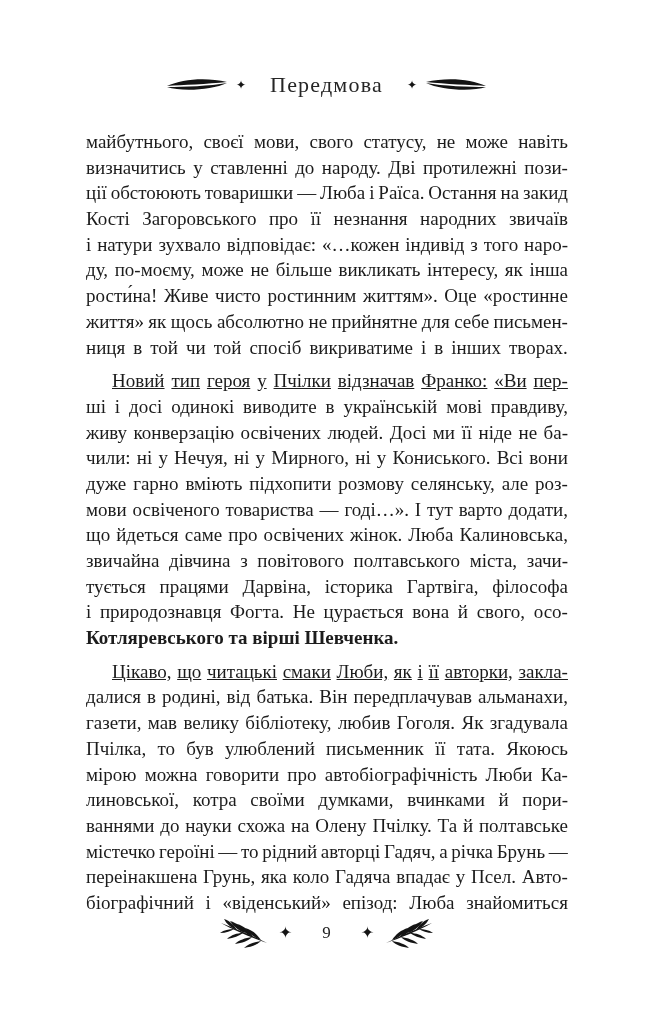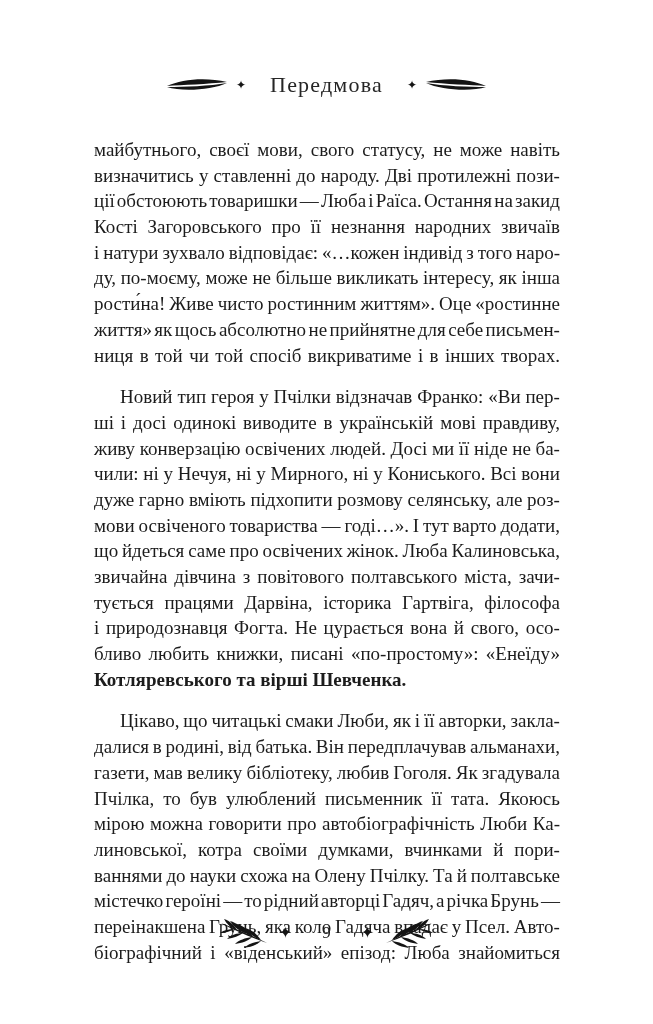--- a/index.html
+++ b/index.html
@@ -42,30 +42,30 @@
   .orn { display: block; }
 
   
   .body-text {
     position: absolute;
     top: 121px;
     left: 78px;
     width: 498px;
     font-size: 19px;
   }
-  .paragraph { margin: 16px; }
+  .paragraph { margin: 8px; }
   .line {
     display: flex;
     justify-content: space-between;
     line-height: 25.7px;
     height: 25.7px;
   }
   .line span { white-space: pre; }
   .line.left { display: block; text-align: left; font-weight: bold; }
-  .line.indent { padding-left: 26px; }
+  .line.indent { padding-left: 26px; text-decoration: underline; }
 
   
   .footer {
     position: absolute;
     top: 918px;
     left: 0;
     width: 100%;
     display: flex;
     align-items: center;
     justify-content: center;
@@ -294,28 +294,20 @@
         <div class="line">
           <span>і</span>
           <span>природознавця</span>
           <span>Фогта.</span>
           <span>Не</span>
           <span>цурається</span>
           <span>вона</span>
           <span>й</span>
           <span>свого,</span>
           <span>осо-</span>
-        </div>
-        <div class="line">
-          <span>бливо</span>
-          <span>любить</span>
-          <span>книжки,</span>
-          <span>писані</span>
-          <span>«по-простому»:</span>
-          <span>«Енеїду»</span>
         </div>
         <div class="line left">Котляревського та вірші Шевченка.</div>
       </div>
       <div class="paragraph">
         <div class="line indent">
           <span>Цікаво,</span>
           <span>що</span>
           <span>читацькі</span>
           <span>смаки</span>
           <span>Люби,</span>

